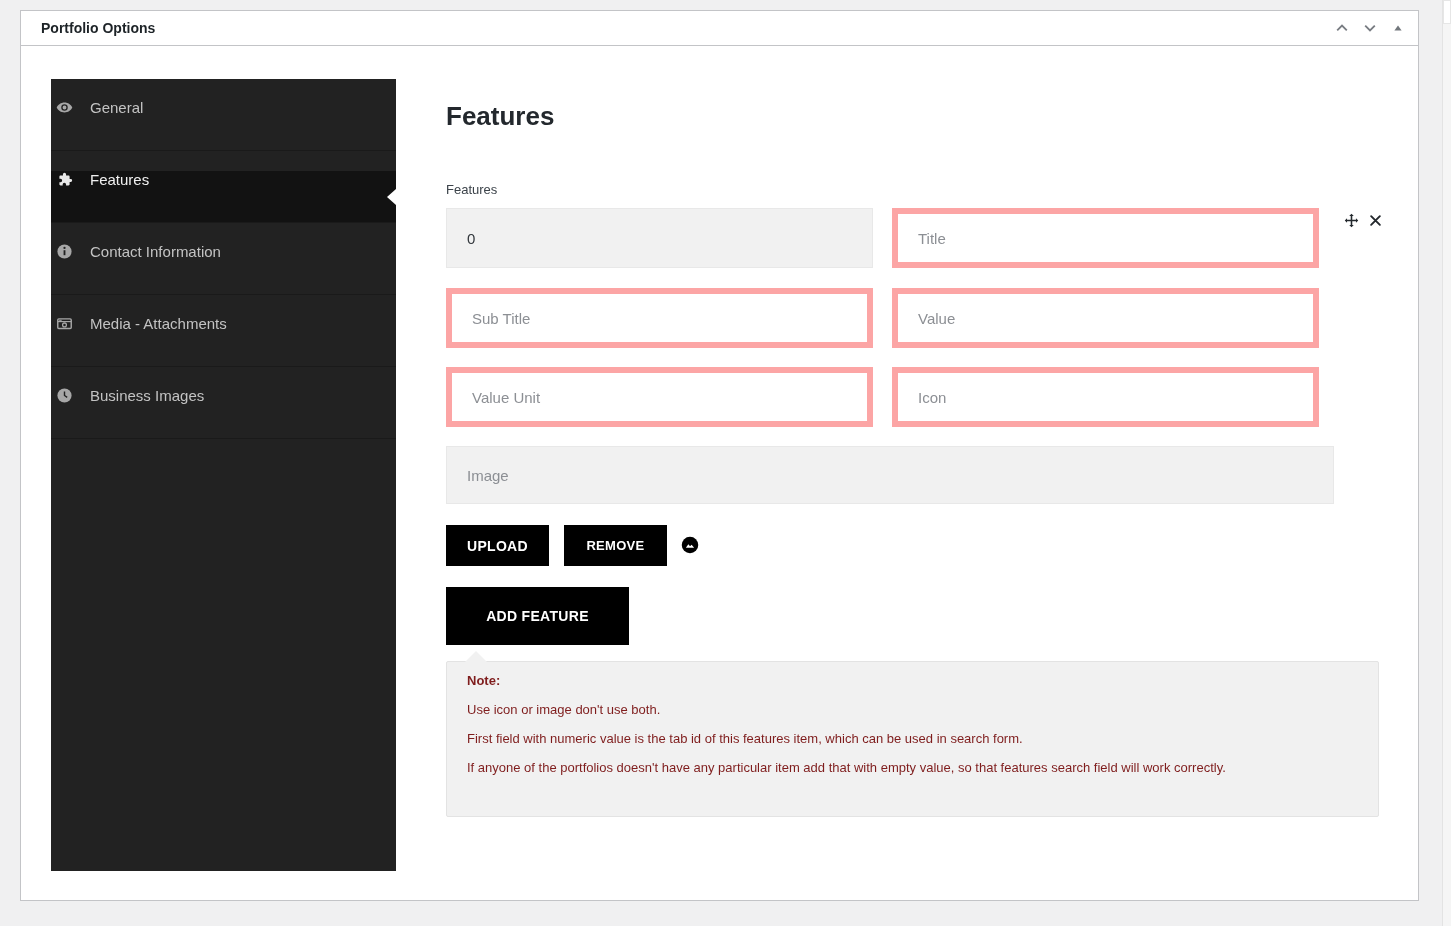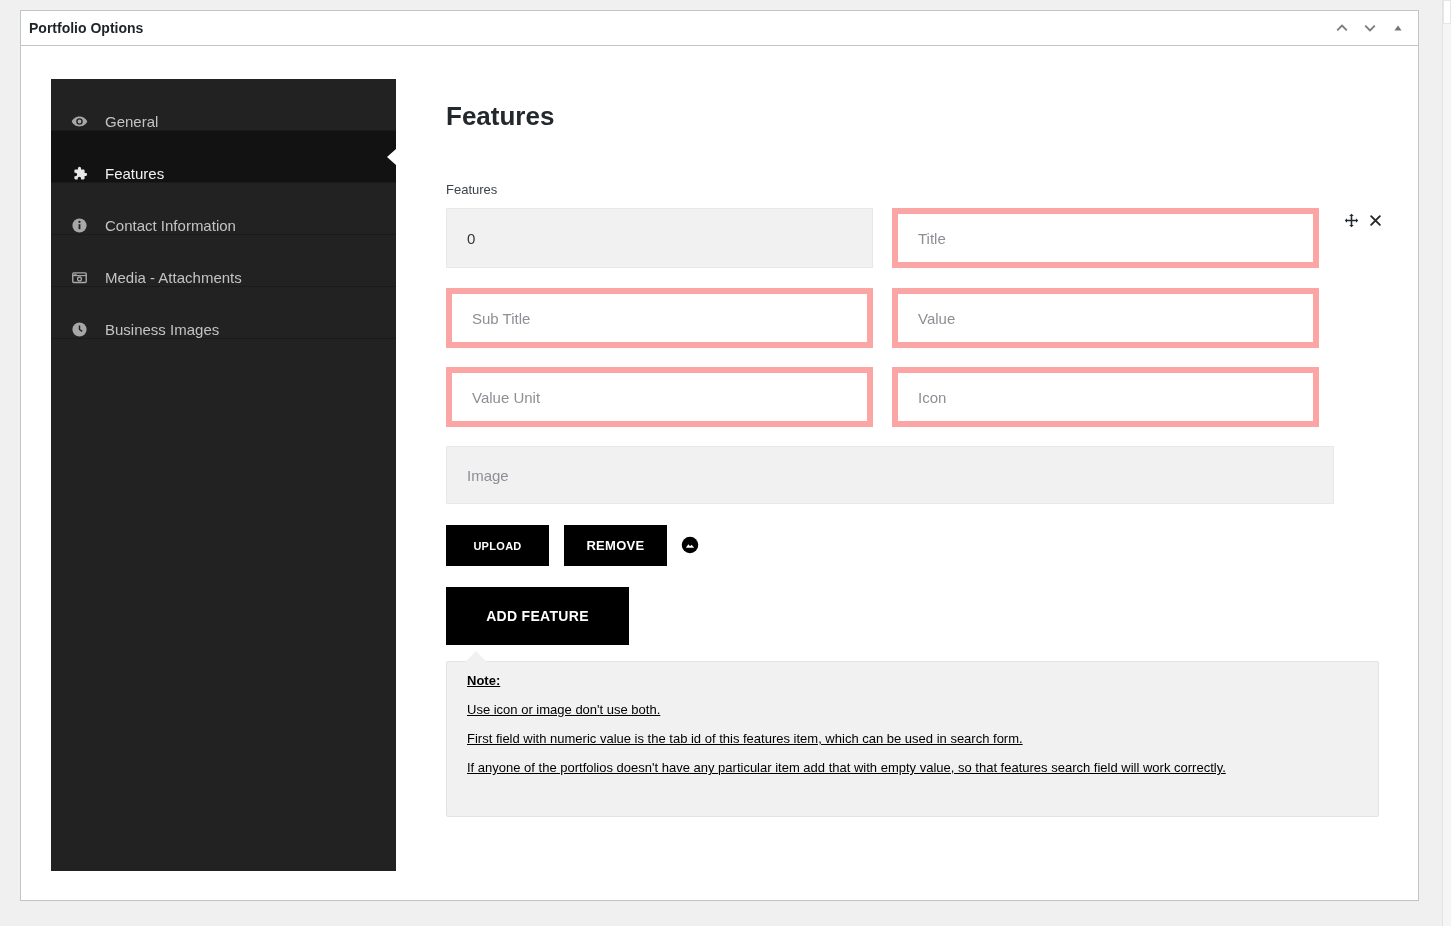--- a/index.html
+++ b/index.html
@@ -1,27 +1,27 @@
 <!DOCTYPE html>
 <html><head>
 <meta charset="utf-8">
 <style>
   html,body{margin:0;padding:0;background:#f0f0f1;font-family:"Liberation Sans",sans-serif;}
   .stage{position:relative;width:1451px;height:926px;background:#f0f0f1;overflow:hidden;}
 
   
   .panel{position:absolute;left:20px;top:10px;width:1399px;height:891px;background:#fff;border:1px solid #c3c4c7;box-sizing:border-box;}
-  .panel-header{position:absolute;left:0;top:0;right:0;height:35px;border-bottom:1px solid #c3c4c7;display:flex;align-items:center;justify-content:space-between;padding:0 8px 0 8px;box-sizing:border-box;background:#fff;}
+  .panel-header{position:absolute;left:0;top:0;right:0;height:35px;border-bottom:1px solid #c3c4c7;display:flex;align-items:center;justify-content:space-between;padding:0 8px 0 20px;box-sizing:border-box;background:#fff;}
   .panel-title{font-size:14px;font-weight:700;color:#1d2327;}
   .panel-controls{display:flex;align-items:center;gap:4px;}
   .ctrl-btn{width:24px;height:24px;display:flex;align-items:center;justify-content:center;color:#787c82;background:none;border:none;cursor:pointer;padding:0;}
 
   
   .sidebar{position:absolute;left:30px;top:68px;width:345px;height:792px;background:#222222;}
-  .side-item{position:relative;height:52px;display:flex;align-items:flex-end;padding-left:20px;box-sizing:border-box;border-bottom:1px solid #1a1a1a;color:#c3c3c3;cursor:pointer;}
+  .side-item{position:relative;height:52px;display:flex;align-items:flex-start;padding-left:5px;box-sizing:border-box;border-bottom:1px solid #1a1a1a;color:#c3c3c3;cursor:pointer;margin-top:20px;}
   .side-item .s-icon{width:17px;height:17px;margin-right:17px;display:flex;align-items:center;justify-content:center;color:#a7a7a7;flex:0 0 auto;}
   .side-item .s-label{font-size:15px;}
   .side-item.active{background:#121212;color:#f0f0f0;}
   .side-item.active .s-icon{color:#e8e8e8;}
   .side-item.active .caret{position:absolute;right:0;top:50%;margin-top:-8px;width:0;height:0;border-top:8px solid transparent;border-bottom:8px solid transparent;border-right:9px solid #ffffff;}
 
   
   .content{position:absolute;left:425px;top:68px;width:958px;}
   .page-title{position:absolute;left:0;top:22px;font-size:26px;font-weight:600;color:#23282d;margin:0;}
   .group-label{position:absolute;left:0;top:103px;font-size:13px;color:#3c434a;}
@@ -34,29 +34,29 @@
   .f-subtitle{left:0;top:209px;width:427px;}
   .f-value{left:446px;top:209px;width:427px;}
   .f-valueunit{left:0;top:288px;width:427px;}
   .f-icon{left:446px;top:288px;width:427px;}
   .f-image{left:0;top:367px;width:888px;height:58px;}
 
   .row-tools{position:absolute;left:897px;top:133px;display:flex;gap:7px;color:#23282d;}
   .tool{width:17px;height:17px;display:flex;align-items:center;justify-content:center;cursor:pointer;}
 
   .btn-black{position:absolute;background:#000;color:#fff;border:none;font-family:"Liberation Sans",sans-serif;font-weight:700;letter-spacing:.3px;cursor:pointer;}
-  .btn-upload{left:0;top:446px;width:103px;height:41px;font-size:11px;}
+  .btn-upload{left:0;top:446px;width:103px;height:41px;font-size:14px;}
   .btn-remove{left:118px;top:446px;width:103px;height:41px;font-size:13px;}
   .noimg{position:absolute;left:235px;top:457px;width:18px;height:18px;}
   .btn-add{left:0;top:508px;width:183px;height:58px;font-size:14px;}
 
   .note{position:absolute;left:0;top:582px;width:933px;height:156px;background:#f1f1f1;border:1px solid #e3e3e3;border-radius:2px;box-sizing:border-box;padding:12px 20px;}
   .note:before{content:"";position:absolute;left:18px;top:-11px;width:0;height:0;border-left:11px solid transparent;border-right:11px solid transparent;border-bottom:11px solid #f1f1f1;}
   .note-title{font-size:14px;font-weight:700;color:#23282d;margin:0 0 6px 0;}
-  .note p{font-size:13px;color:#000000;margin:0 0 15px 0;line-height:14px;text-decoration:underline;}
+  .note p{font-size:13px;color:#7f1d1d;margin:0 0 15px 0;line-height:14px;}
 
   
   .scrollbar{position:absolute;right:0;top:0;width:8px;height:926px;background:#f5f5f5;border-left:1px solid #e3e3e3;}
   .scroll-thumb{position:absolute;right:0;top:0;width:8px;height:24px;background:#ffffff;border:1px solid #e6e6e6;box-sizing:border-box;}
 </style>
 </head>
 <body>
 
 <div class="stage">
 

